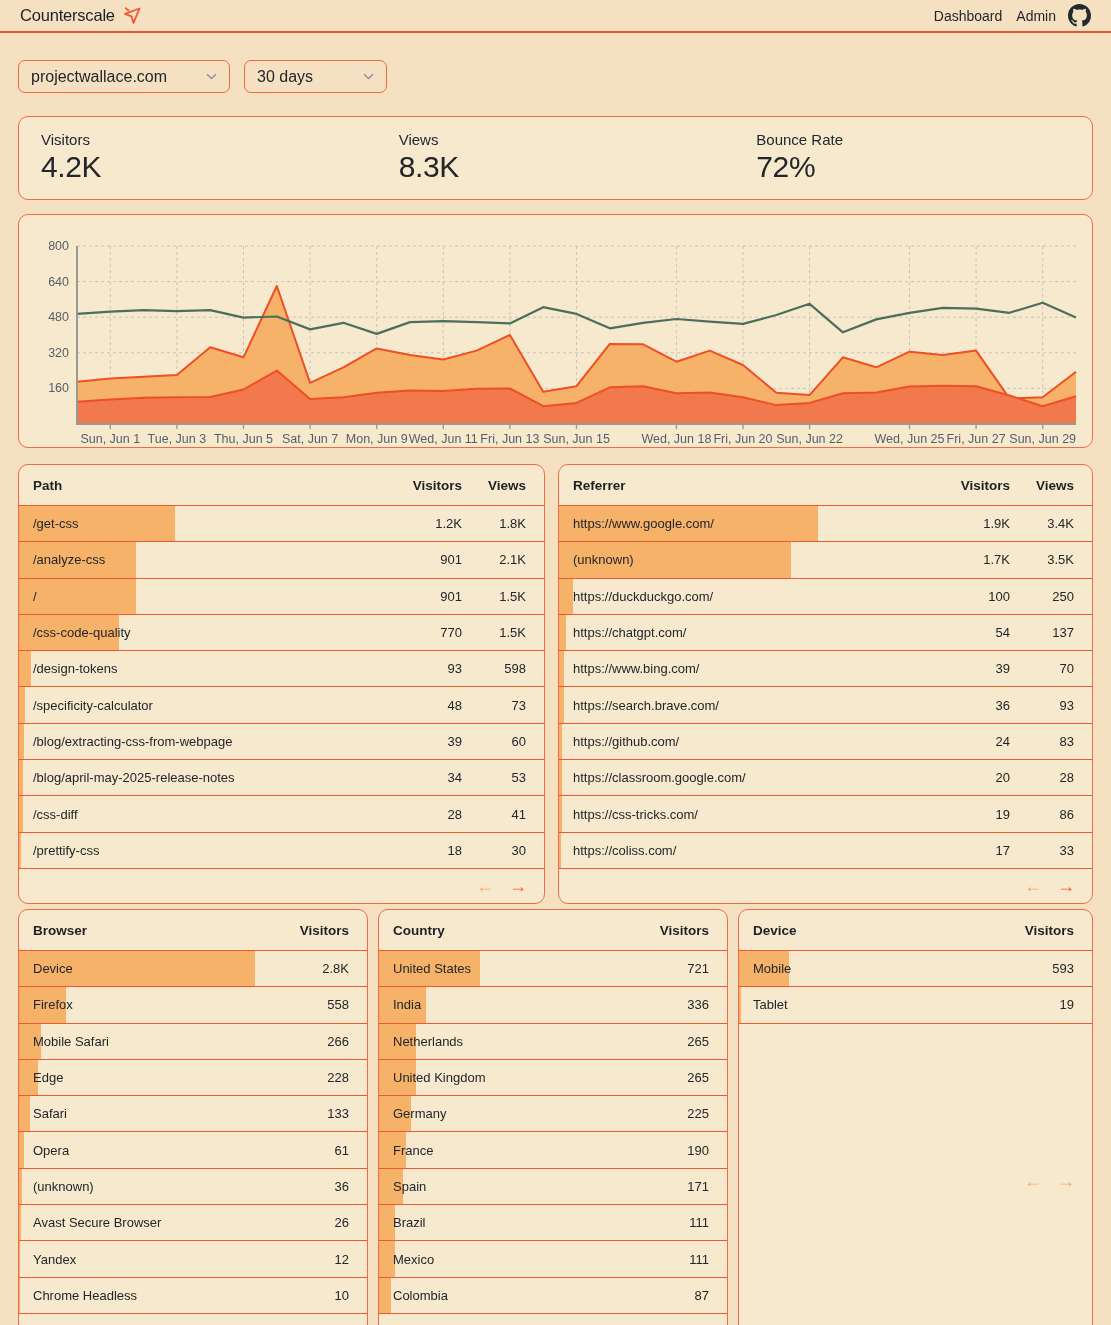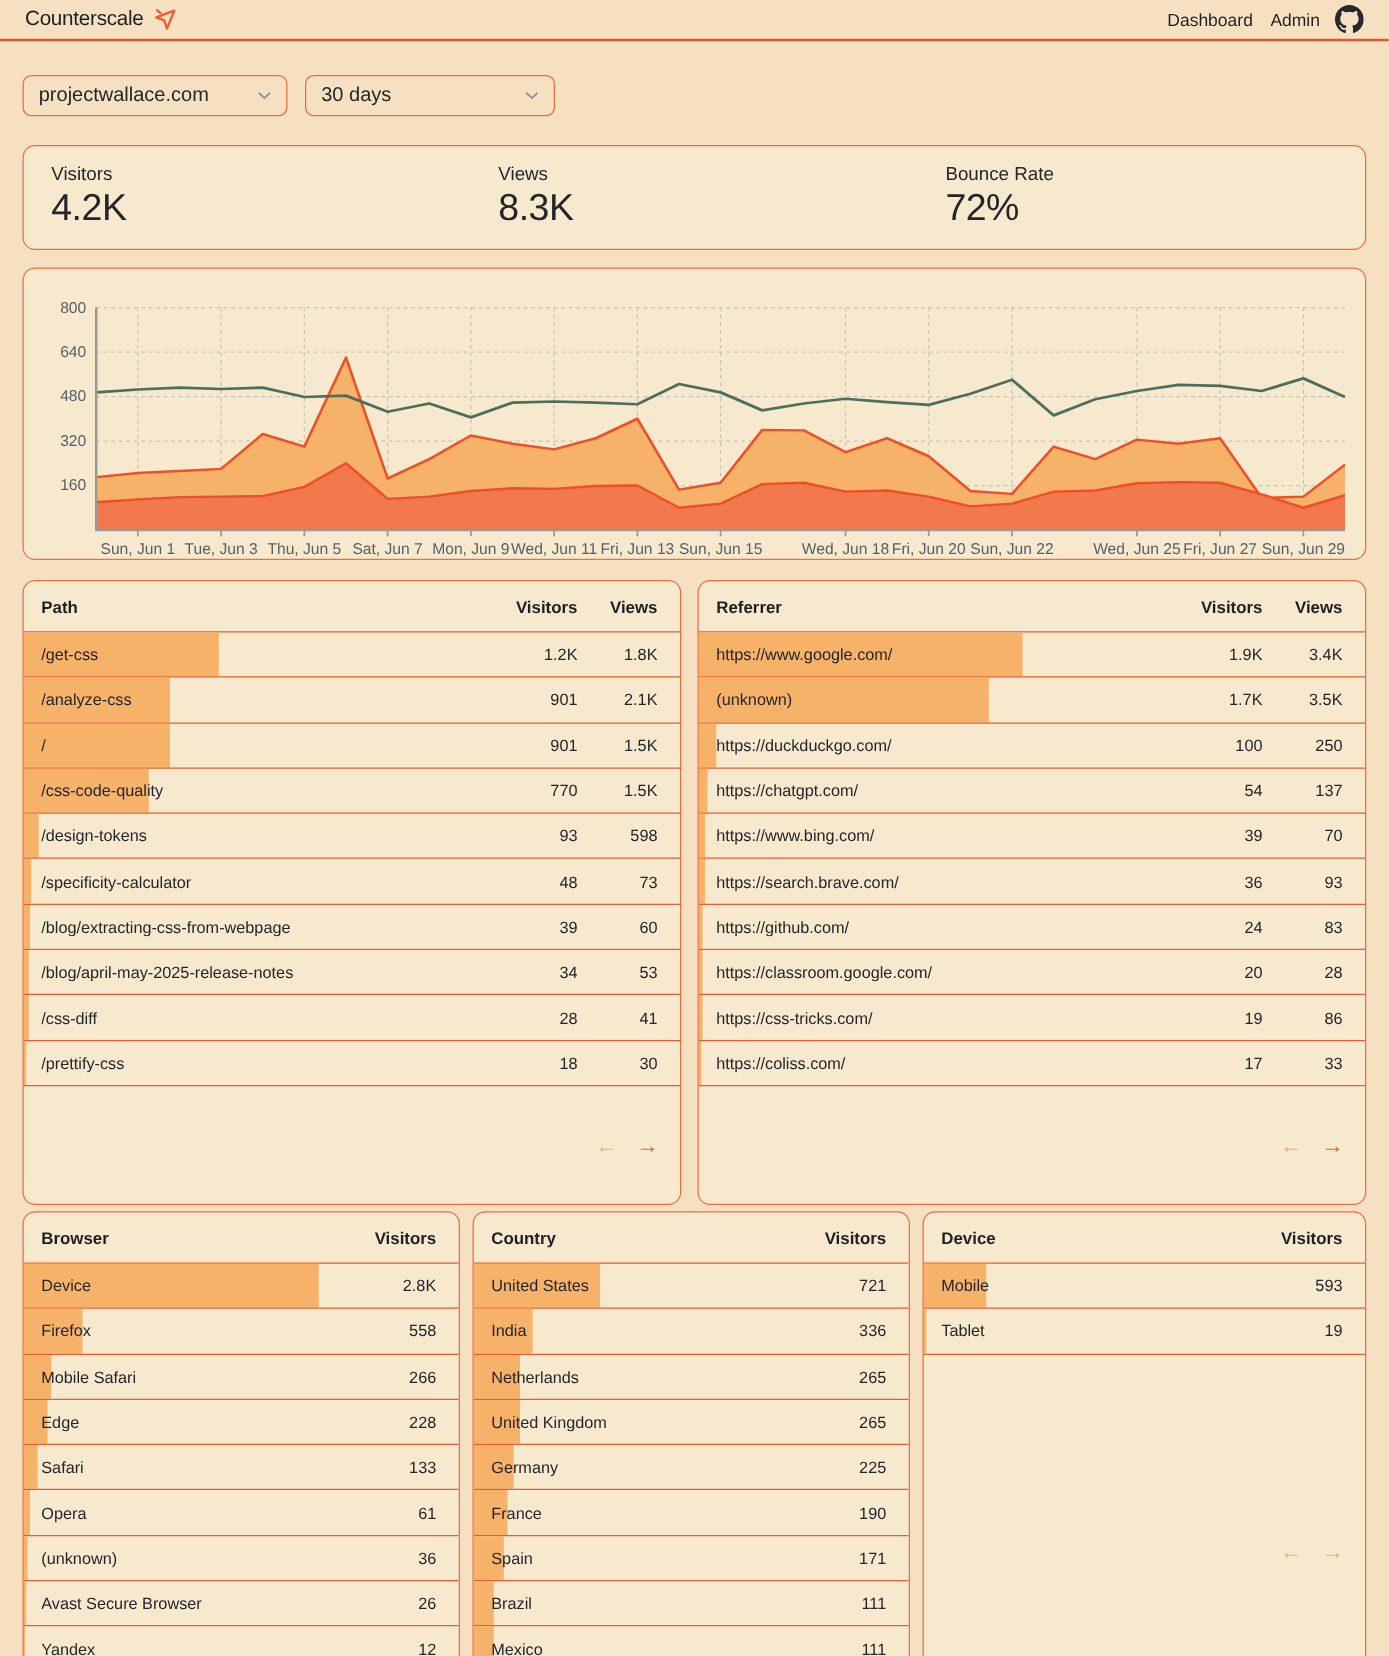--- a/index.html
+++ b/index.html
@@ -17,34 +17,34 @@
   .nav a{color:inherit;text-decoration:none;cursor:pointer}
   .gh{display:flex;align-items:center;margin-left:-2px;cursor:pointer}
   
   main{padding:0 18px}
   .filters{display:flex;gap:14px;margin-top:27px}
   .select{display:flex;align-items:center;justify-content:space-between;
     height:33px;border:1px solid #ee6b3d;border-radius:7px;padding:0 12px;
     font-size:16px;box-sizing:border-box;cursor:pointer;background:rgba(255,255,255,0.02)}
   .select .chev{display:flex;align-items:center;margin-left:8px}
   .select.site{width:212px}
-  .select.range{width:200px}
+  .select.range{width:143px}
   .card{background:#f7e9cd;border:1px solid #ef6c44;border-radius:10px;box-sizing:border-box}
   
   .stats{display:grid;grid-template-columns:1fr 1fr 1fr;margin-top:23px;height:84px;padding:14px 0 0 0}
   .stat{padding-left:22px}
   .stat .lb{font-size:15px;color:#23272d}
   .stat .val{font-size:30px;margin-top:2px;letter-spacing:-.4px;font-stretch:87.5%;font-weight:500}
   
   .chart-card{margin-top:14px;height:234px;padding:9px 8px 0 10px;overflow:hidden}
   .chart-card svg{display:block}
   .chart-card text{font-family:"Liberation Sans",sans-serif}
   
   .tables{display:grid;grid-template-columns:527px 1fr;gap:13px;margin-top:16px}
-  .tcard{height:500px;display:flex;flex-direction:column;overflow:hidden}
+  .tcard{height:440px;display:flex;flex-direction:column;overflow:hidden}
   .bottom{display:grid;grid-template-columns:350px 350px 1fr;gap:10px;margin-top:5px}
   .bottom .tcard{height:430px}
   .thead{display:flex;align-items:center;height:40px;flex:0 0 40px;
     font-weight:700;font-size:13.5px;padding:0 18px 0 14px;color:#1d2126}
   .t-rows{flex:0 0 auto}
   .t-row{position:relative;height:36.3px;display:flex;align-items:center;
     border-top:1px solid #e95c33;padding:0 18px 0 14px;box-sizing:border-box;
     font-size:13px;font-weight:500;cursor:pointer;background:transparent}
   .bar{position:absolute;left:0;top:0;bottom:0;background:#f6b269}
   .lbl{flex:1;position:relative;white-space:nowrap;overflow:hidden;text-overflow:ellipsis}

